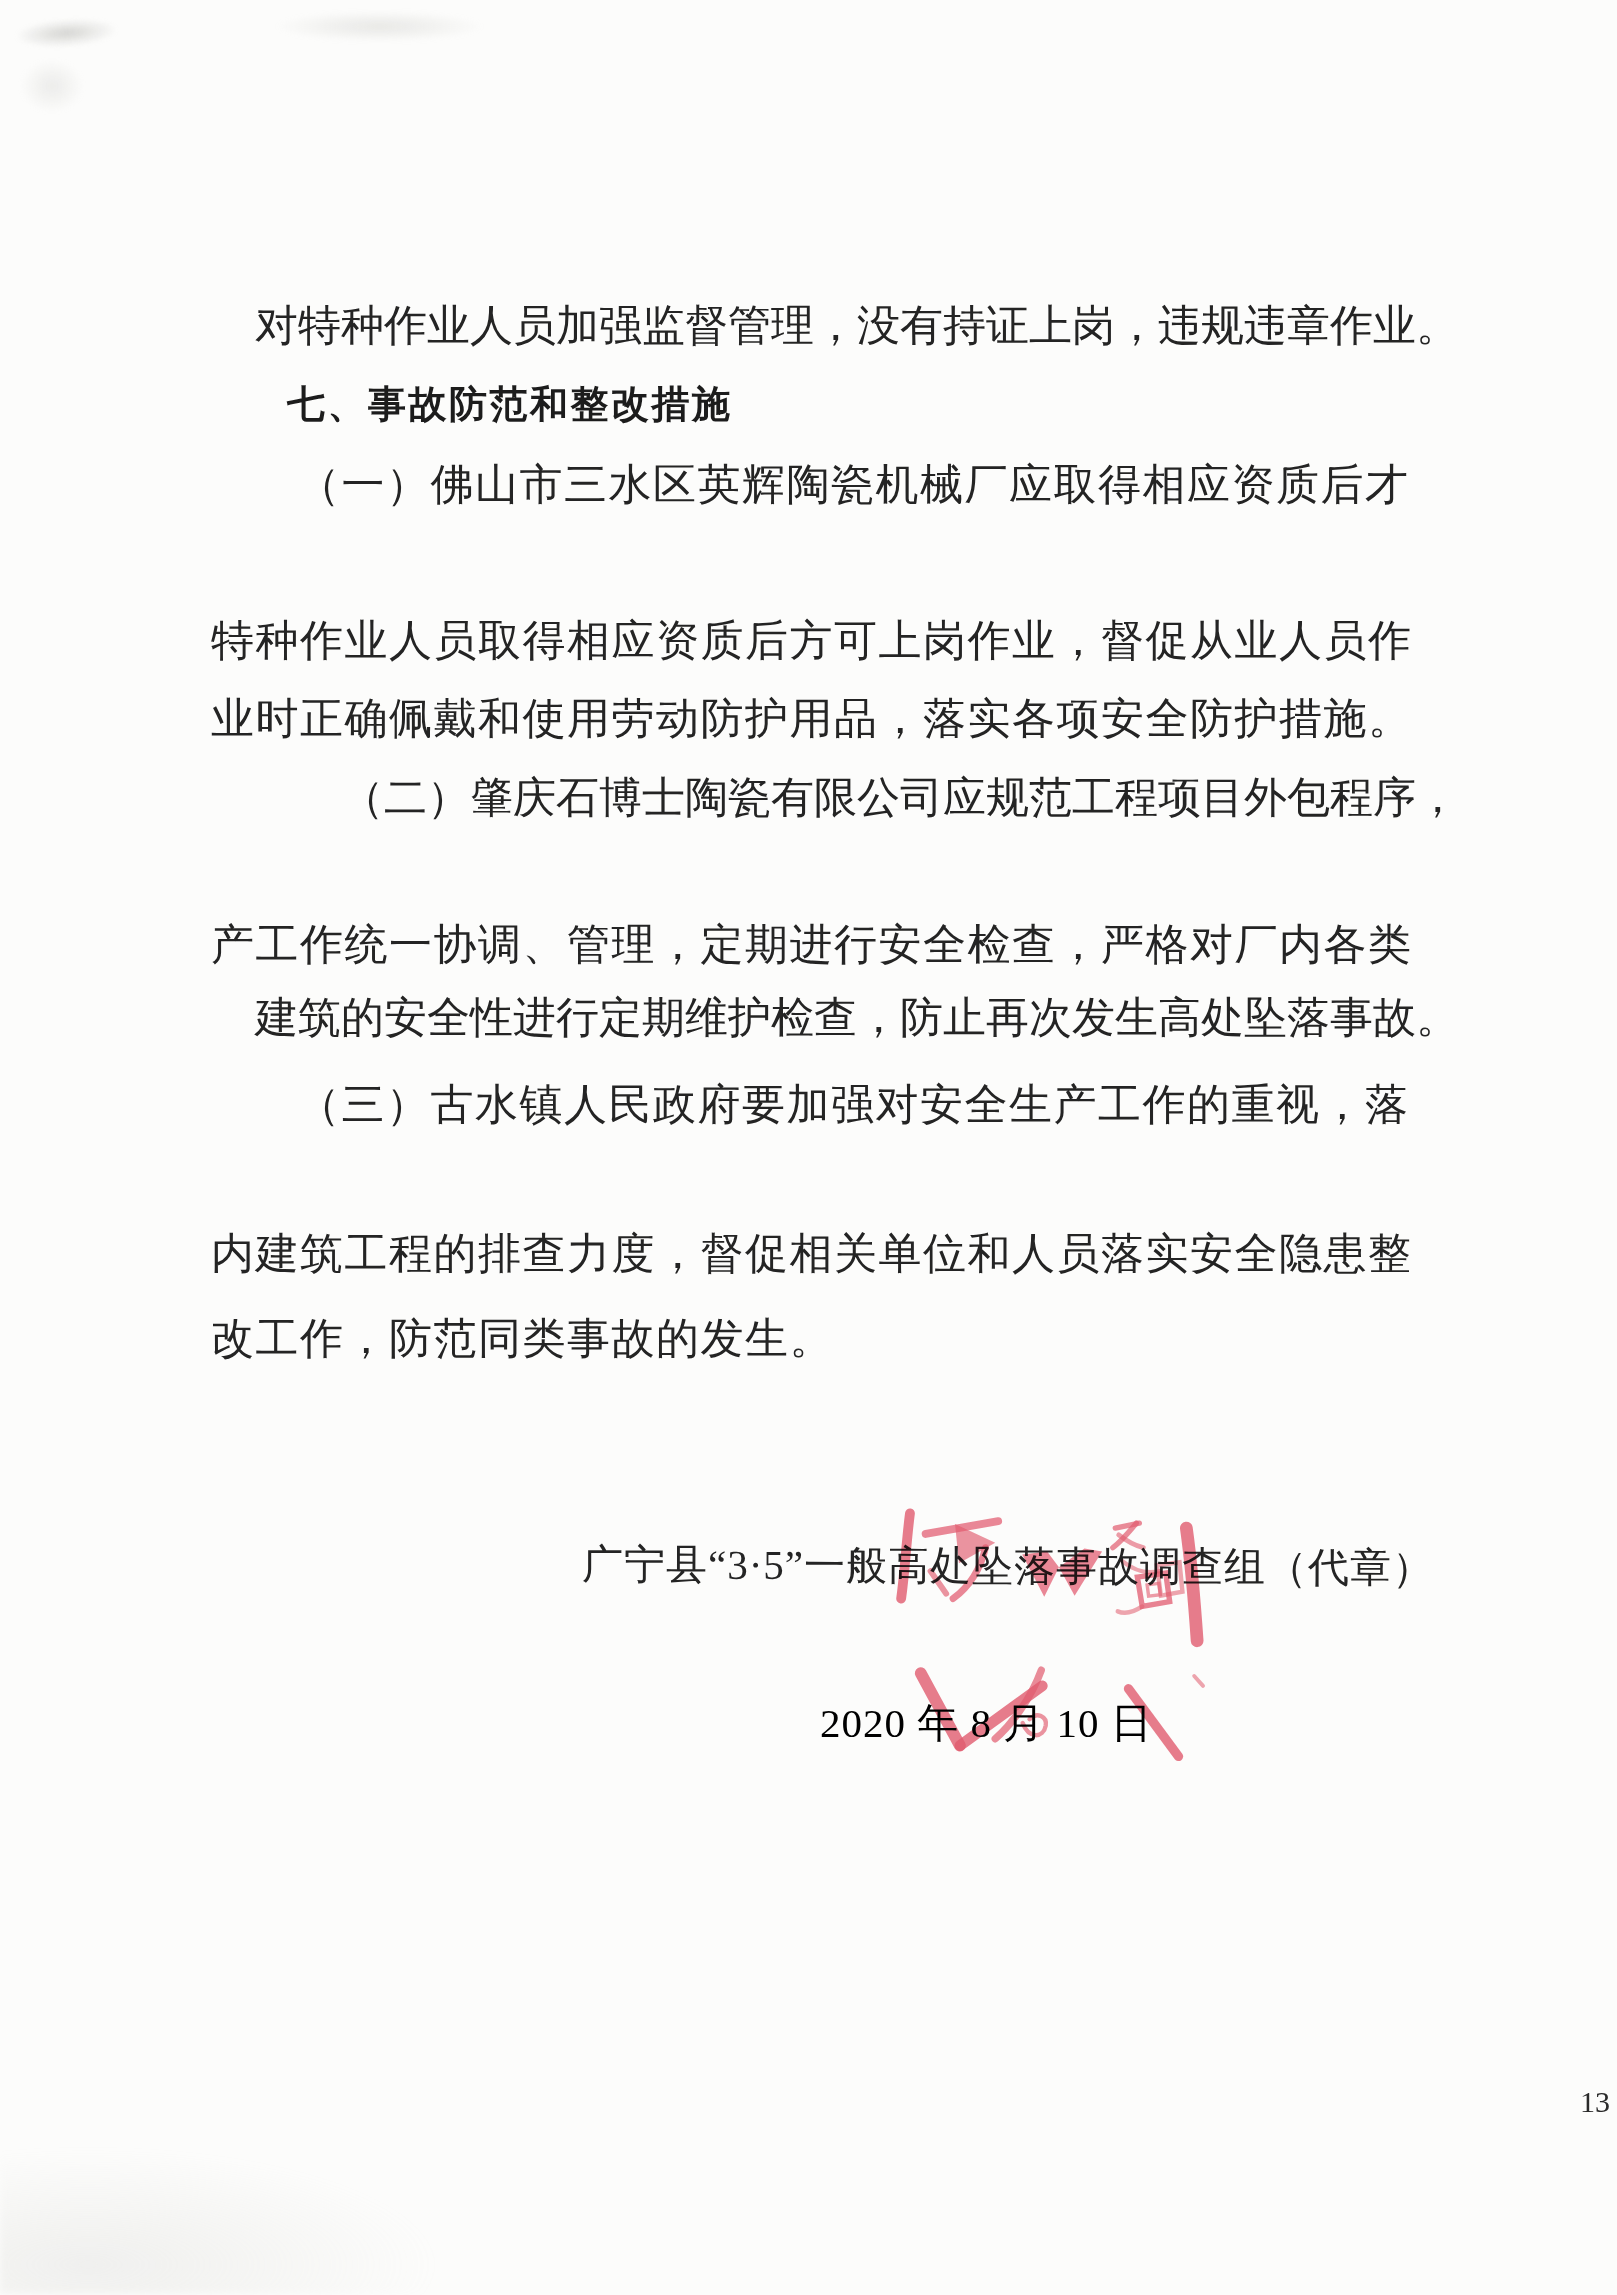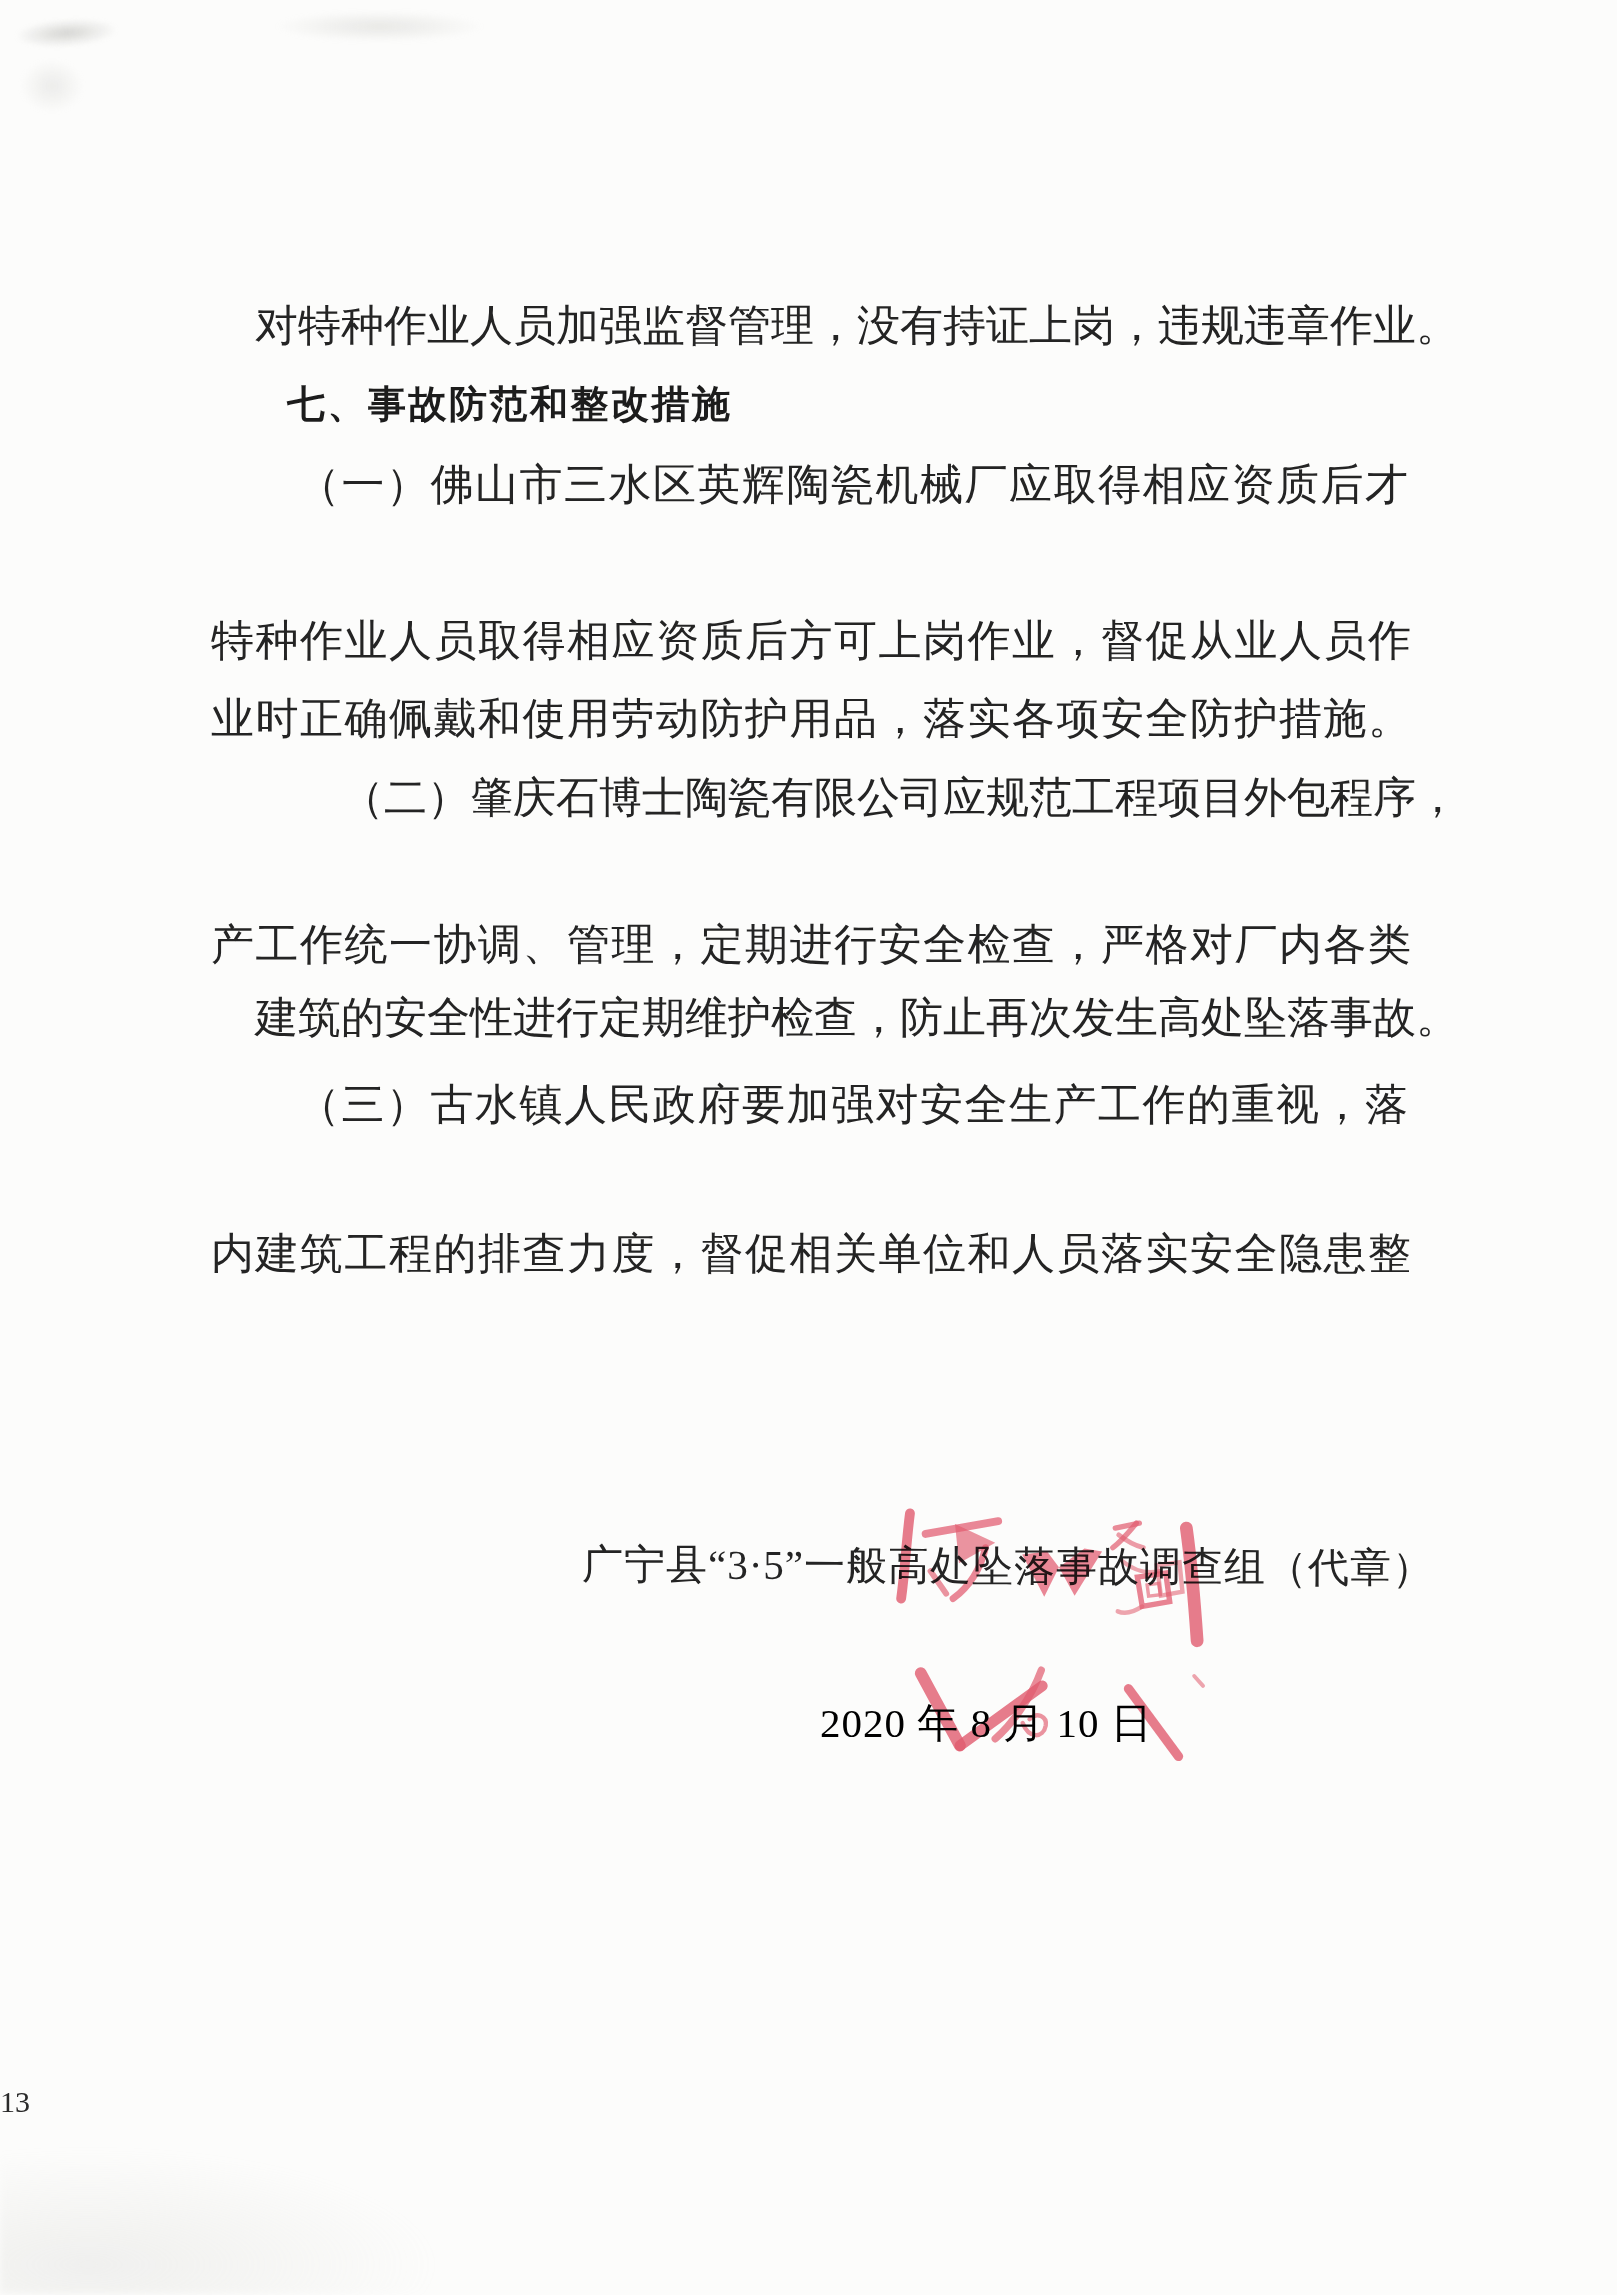--- a/index.html
+++ b/index.html
@@ -46,21 +46,21 @@
     white-space:nowrap; color:#242424;
     transform:rotate(0.25deg); transform-origin:left center;
   }
   .docdate {
     position:absolute; left:820px; top:1699px;
     font-size:41px; line-height:49px; letter-spacing:1px;
     white-space:nowrap; color:#000000;
   }
   .pageno {
     position:absolute; left:0; right:8px; top:2082px;
-    text-align:left; font-size:30px; line-height:39px; color:#2a2a2a;
+    text-align:right; font-size:30px; line-height:39px; color:#2a2a2a;
   }
 
   .stamp-svg {
     position:absolute; left:0; top:0; width:1618px; height:2295px;
     mix-blend-mode:multiply; pointer-events:none;
   }
 </style>
 </head>
 <body>
 
@@ -74,20 +74,21 @@
   <div class="line ls0" style="top:297px">对特种作业人员加强监督管理，没有持证上岗，违规违章作业。</div>
   <div class="line heading indent" style="top:376px">七、事故防范和整改措施</div>
   <div class="line indent" style="top:456px">（一）佛山市三水区英辉陶瓷机械厂应取得相应资质后才</div>
   <div class="line" style="top:612px">特种作业人员取得相应资质后方可上岗作业，督促从业人员作</div>
   <div class="line" style="top:690px">业时正确佩戴和使用劳动防护用品，落实各项安全防护措施。</div>
   <div class="line indent ls0" style="top:769px">（二）肇庆石博士陶瓷有限公司应规范工程项目外包程序，</div>
   <div class="line" style="top:916px">产工作统一协调、管理，定期进行安全检查，严格对厂内各类</div>
   <div class="line ls0" style="top:989px">建筑的安全性进行定期维护检查，防止再次发生高处坠落事故。</div>
   <div class="line indent" style="top:1076px">（三）古水镇人民政府要加强对安全生产工作的重视，落</div>
   <div class="line" style="top:1225px">内建筑工程的排查力度，督促相关单位和人员落实安全隐患整</div>
+  <div class="line" style="top:1310px">改工作，防范同类事故的发生。</div>
 
   <div class="signature">广宁县“3·5”一般高处坠落事故调查组（代章）</div>
   <div class="docdate">2020 年 8 月 10 日</div>
 
   <svg class="stamp-svg" viewBox="0 0 3300 4683" xmlns="http://www.w3.org/2000/svg">
     <g stroke="#e45c70" fill="none" stroke-linecap="round">
 
       <path d="M1856,3088 C1848,3150 1846,3205 1838,3262" stroke-width="20" opacity="0.8"></path>
       <path d="M1888,3130 L2036,3104" stroke-width="16" opacity="0.72"></path>
       <path d="M1948,3110 L2030,3148 L1956,3190 Z" fill="#e45c70" stroke="none" opacity="0.65"></path>

